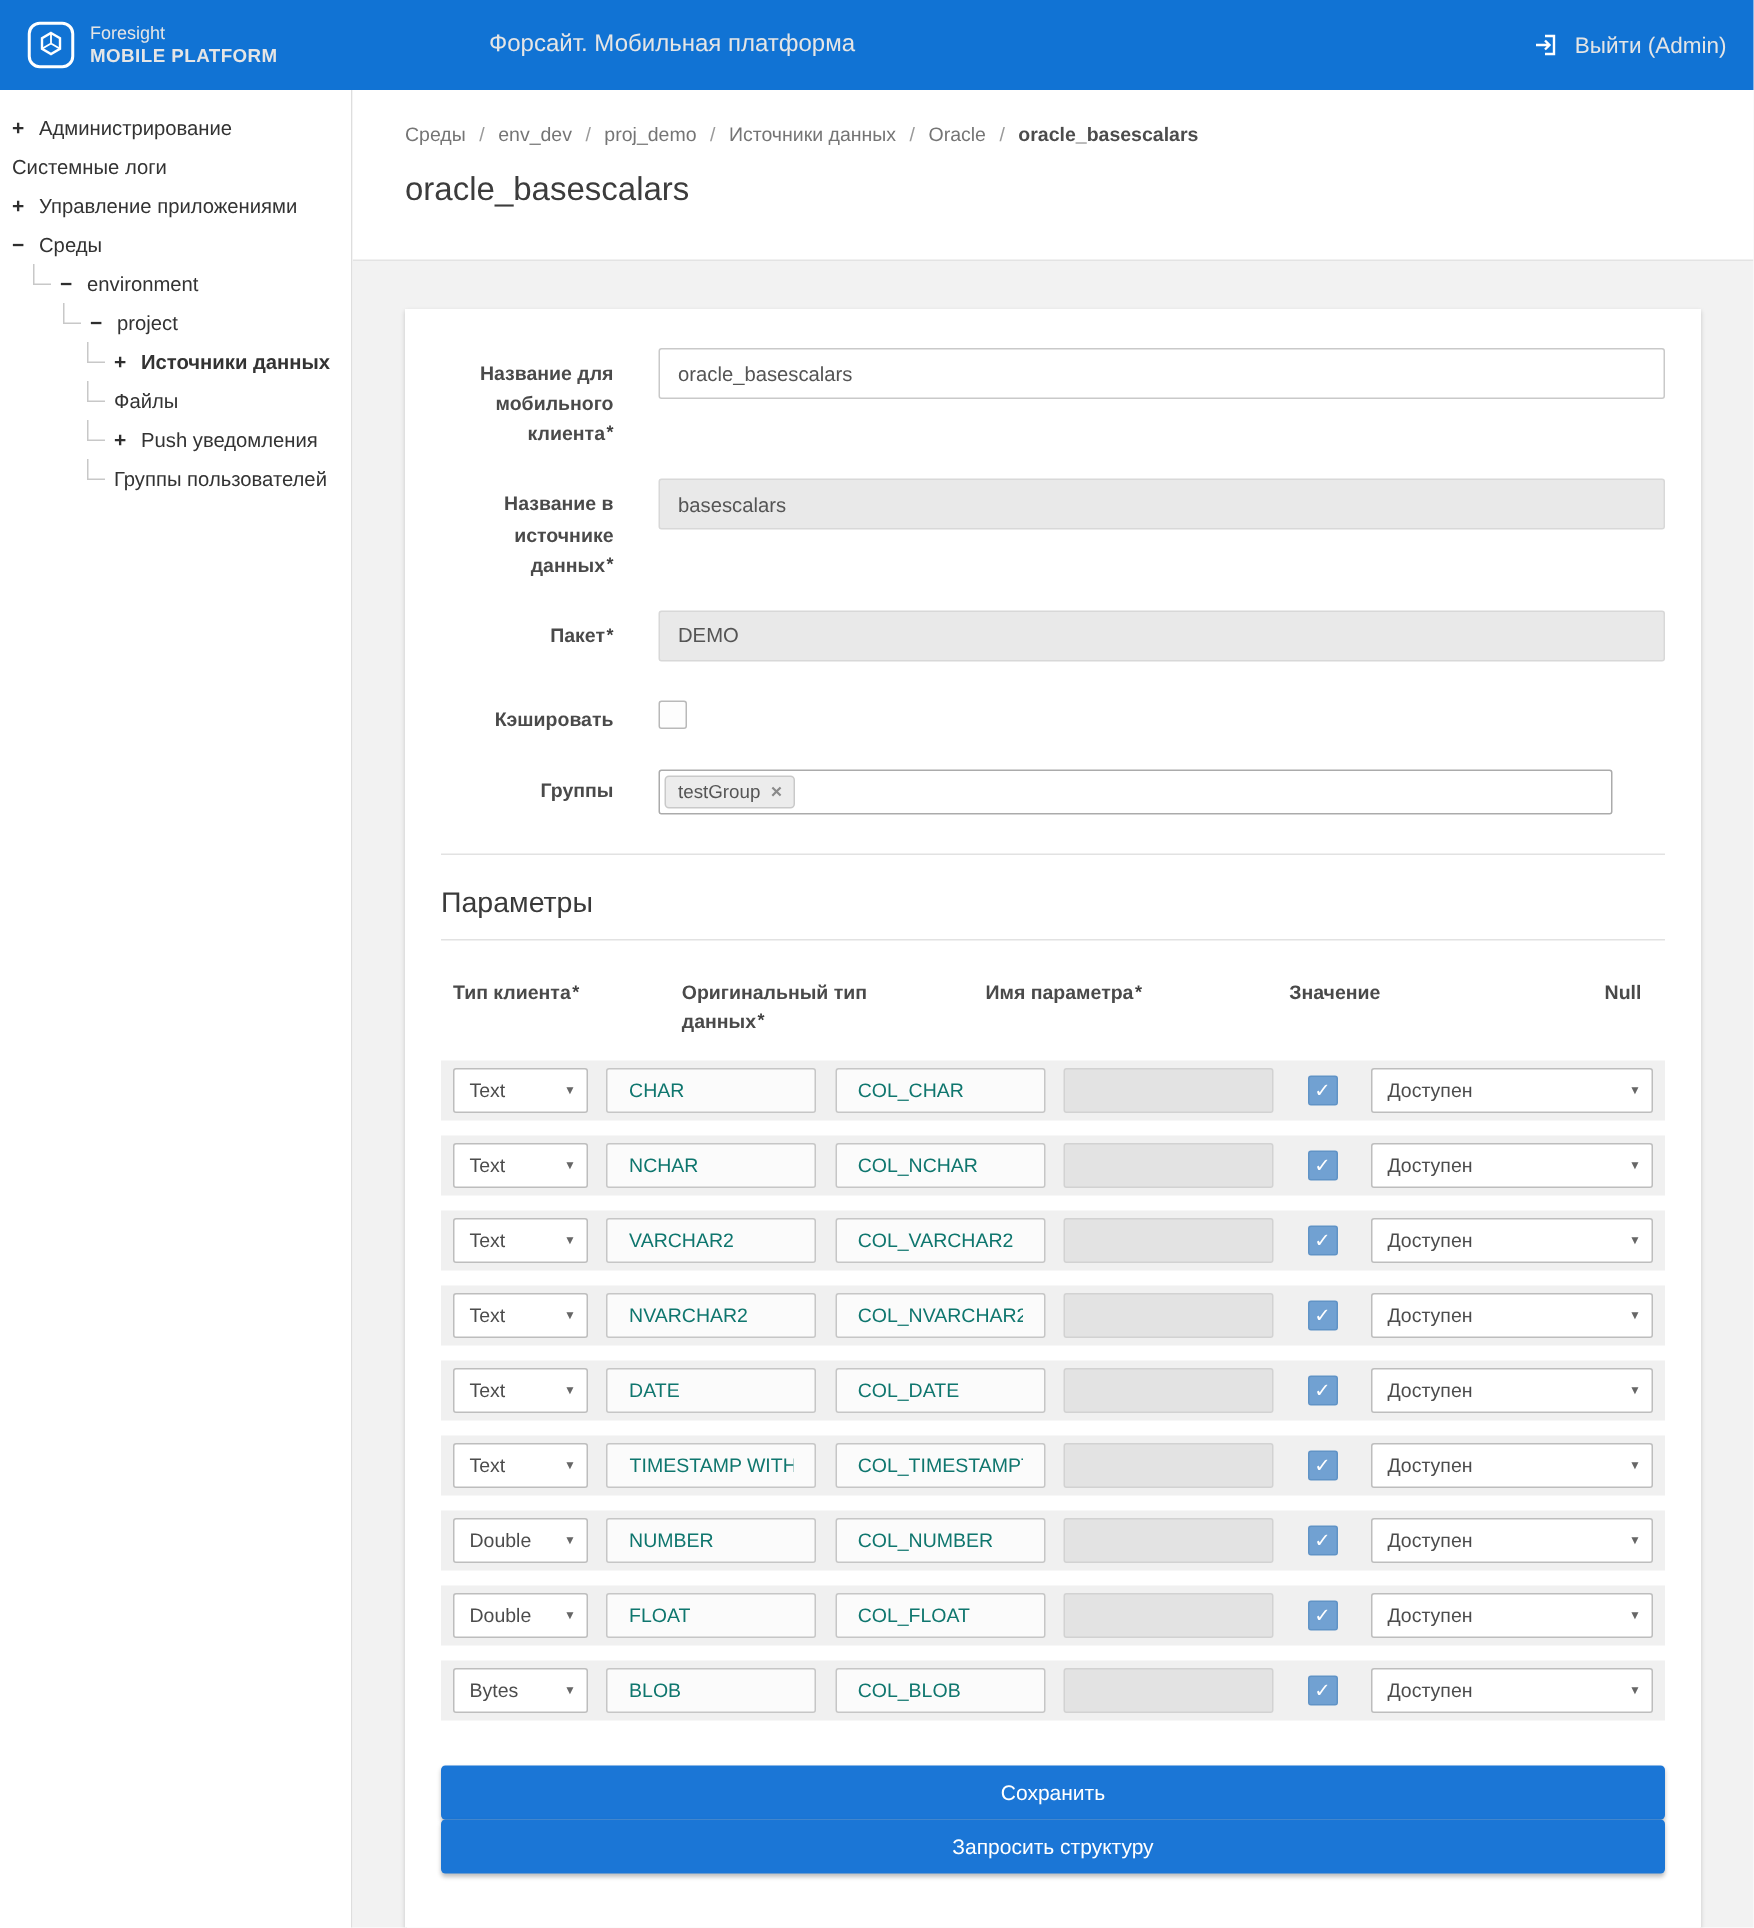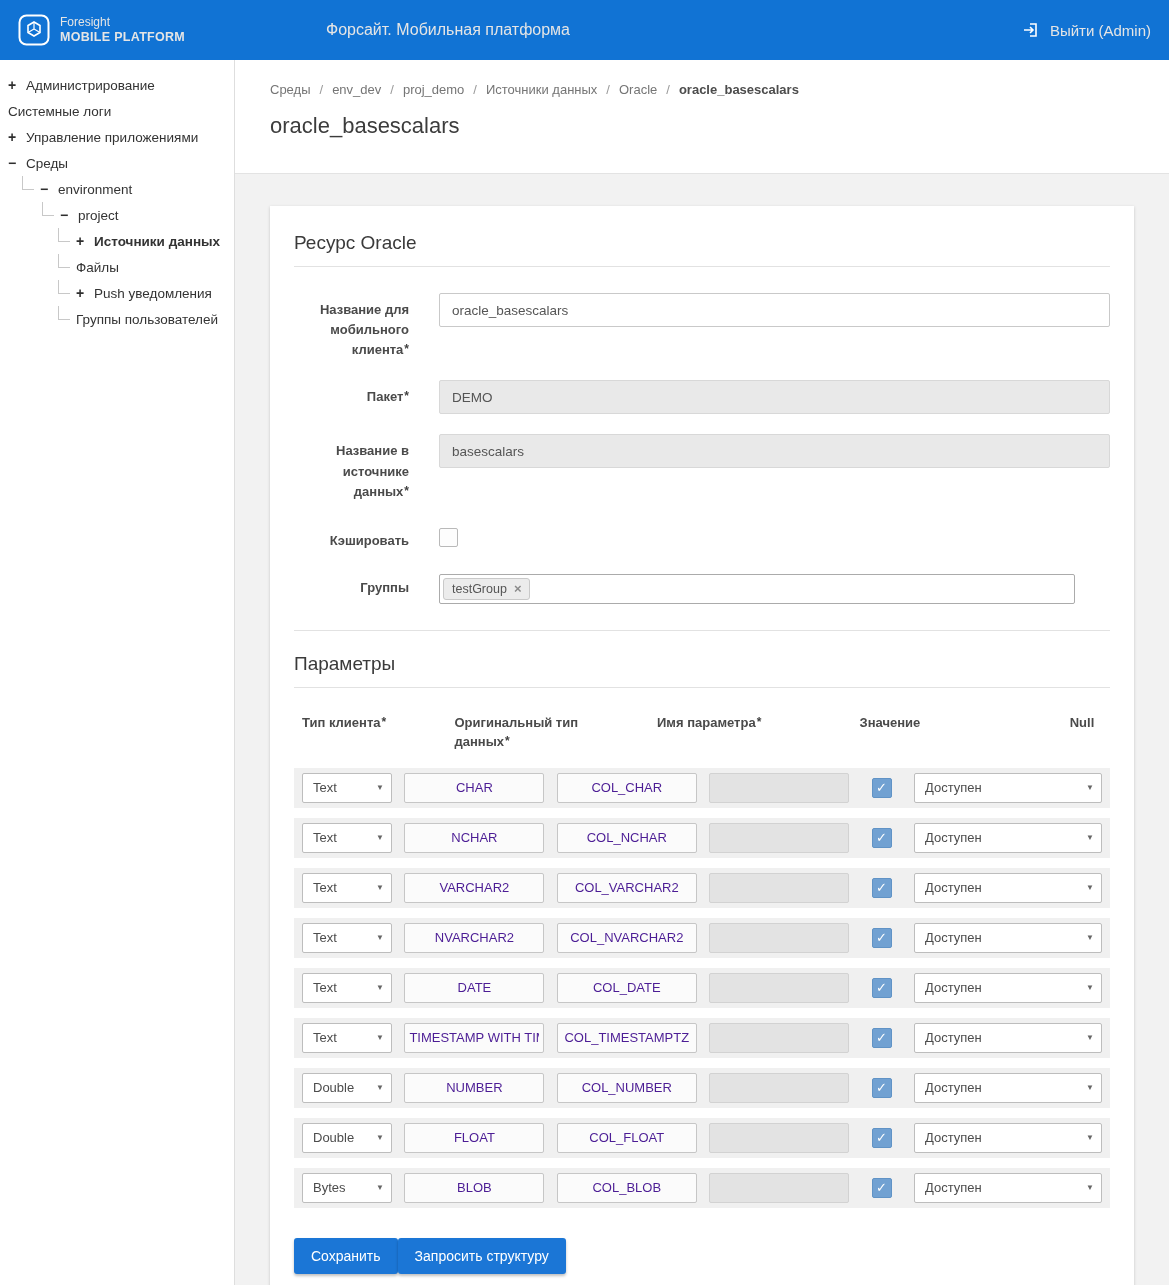--- a/index.html
+++ b/index.html
@@ -57,25 +57,25 @@
   .params-head .col { font-size:13px; font-weight:bold; color:#4a4a4a; line-height:1.45; }
   .col-type { width:90px; flex:none; }
   .col-orig { width:140px; flex:none; }
   .col-name { width:140px; flex:none; }
   .col-value { width:140px; flex:none; }
   .col-null { width:40px; flex:none; text-align:center; }
   .col-status { width:188px; flex:none; }
   .param-row { background:#f0f0f0; padding:5px 8px; margin-bottom:10px; align-items:center; }
   .select { position:relative; height:30px; background:#fff; border:1px solid #bdbdbd; border-radius:2px; display:flex; align-items:center; padding:0 22px 0 10px; font-size:13px; color:#4c4c4c; cursor:pointer; width:100%; }
   .select .caret { position:absolute; right:7px; font-size:8px; color:#666; }
-  .cell-input { width:100%; height:30px; border:1px solid #c6c6c6; border-radius:2px; background:#fbfbfb; padding:0 4px; font-size:13px; color:#4c1d95; font-family:inherit; outline:none;text-align:center; }
+  .cell-input { width:100%; height:30px; border:1px solid #c6c6c6; border-radius:2px; background:#fbfbfb; padding:0 14px; font-size:13px; color:#0f766e; font-family:inherit; outline:none; }
   .cell-input.disabled { background:#e3e3e3; border-color:#d2d2d2; }
   .chk-checked { width:20px; height:20px; background:var(--chk); border:1px solid #6093c6; border-radius:2px; color:#fff; display:flex; align-items:center; justify-content:center; font-size:13px; margin:0 auto; cursor:pointer; }
 
-  .actions { display:flex; margin-top:30px; }
+  .actions { display:flex; justify-content:space-between; margin-top:30px;flex-direction:column; }
   .btn { background:var(--btn); color:#fff; border:none; border-radius:3px; height:36px; padding:0 17px; font-size:14px; font-family:inherit; cursor:pointer; box-shadow:0 2px 3px rgba(0,0,0,.25); }
 </style>
 </head>
 <body>
 
 <div class="header">
   <div class="logo">
     <svg width="32" height="32" viewBox="0 0 32 32">
       <rect x="1.5" y="1.5" width="29" height="29" rx="7" fill="none" stroke="#fff" stroke-width="2"></rect>
       <path d="M16 8l6 3.5v7L16 22l-6-3.5v-7z" fill="none" stroke="#fff" stroke-width="1.6"></path>
@@ -173,40 +173,39 @@
         <span class="bc-item">Oracle</span>
         <span class="bc-sep">/</span>
         <span class="bc-item current">oracle_basescalars</span>
       </div>
     <h1 class="page-title">oracle_basescalars</h1>
   </div>
 
   <div class="card">
 
     <div class="resource-section">
-      <h2 class="section-title">Ресурс Oracle</h2>
 
       <div class="form-row">
         <label class="form-label"><span>Название для мобильного клиента</span><span class="req">*</span></label>
         <div class="form-control-wrap">
           <input class="text-input" value="oracle_basescalars" style="">
         </div>
       </div>
 
       <div class="form-row">
+        <label class="form-label"><span>Название в источнике данных</span><span class="req">*</span></label>
+        <div class="form-control-wrap">
+          <input class="text-input disabled" disabled="" value="basescalars" style="">
+        </div>
+      </div>
+
+      <div class="form-row">
         <label class="form-label"><span>Пакет</span><span class="req">*</span></label>
         <div class="form-control-wrap">
           <input class="text-input disabled" disabled="" value="DEMO" style="">
-        </div>
-      </div>
-
-      <div class="form-row">
-        <label class="form-label"><span>Название в источнике данных</span><span class="req">*</span></label>
-        <div class="form-control-wrap">
-          <input class="text-input disabled" disabled="" value="basescalars" style="">
         </div>
       </div>
 
       <div class="form-row">
         <label class="form-label" style="padding-top:9px;"><span>Кэшировать</span></label>
         <div class="form-control-wrap">
           <div class="checkbox"></div>
         </div>
       </div>
 

